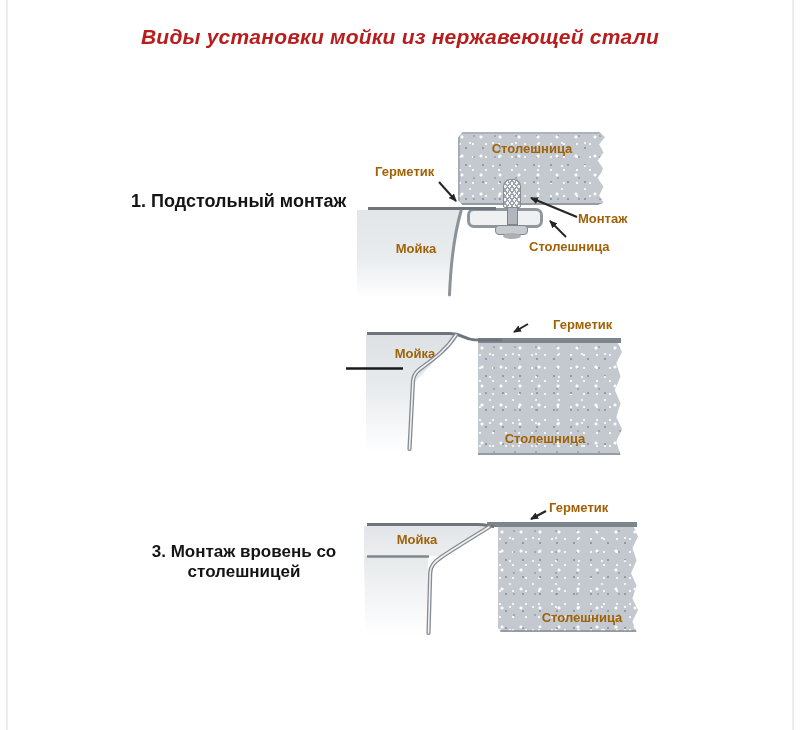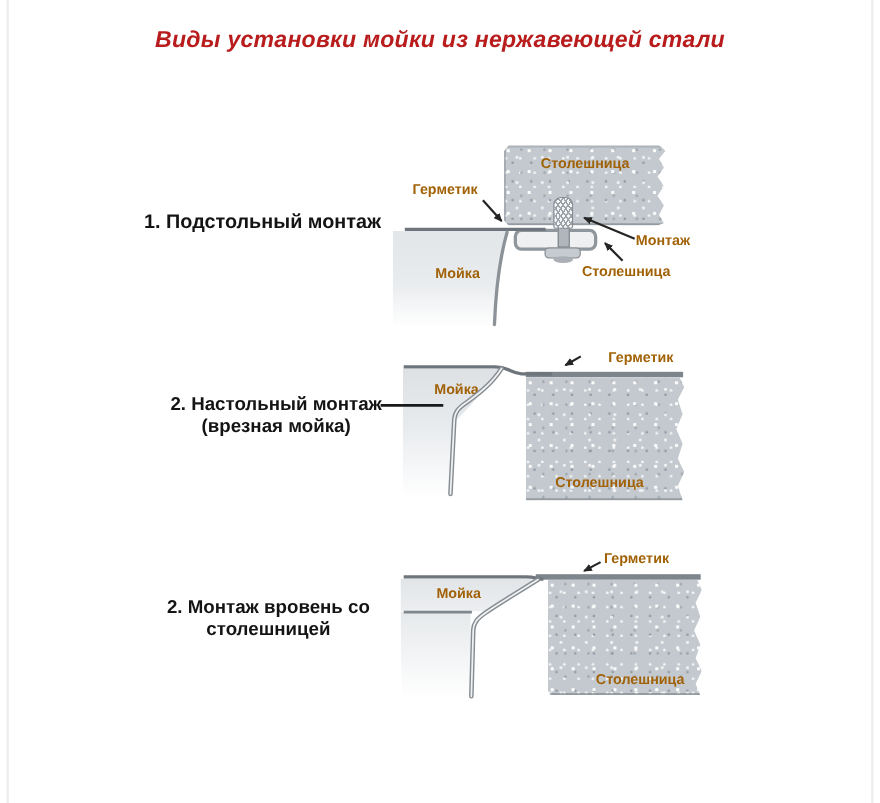--- a/index.html
+++ b/index.html
@@ -102,33 +102,29 @@
   <div class="bolt"></div>
   <div class="nut"></div>
   <div class="nut2"></div>
   <div class="dowel"></div>
   <div class="blbl ctr" style="left:462px;top:141px;width:140px">Столешница</div>
   <div class="blbl" style="left:375px;top:164px">Герметик</div>
   <div class="blbl ctr" style="left:366px;top:241px;width:100px">Мойка</div>
   <div class="blbl" style="left:578px;top:211px">Монтаж</div>
   <div class="blbl" style="left:529px;top:239px">Столешница</div>
 
-  <div class="caption cap2">
-    <div>2. Настольный монтаж</div>
-    <div class="cap-sub">(врезная мойка)</div>
-  </div>
   <div class="seal seal2"></div>
   <div class="tex c2"></div>
   <div class="sinkfill s2"></div>
   <div class="blbl ctr" style="left:365px;top:346px;width:100px">Мойка</div>
   <div class="blbl" style="left:553px;top:317px">Герметик</div>
   <div class="blbl ctr" style="left:478px;top:431px;width:134px">Столешница</div>
 
   <div class="caption cap3">
-    <div>2. Монтаж вровень со столешницей</div>
+    <div>3. Монтаж вровень со столешницей</div>
   </div>
   <div class="seal seal3"></div>
   <div class="tex c3"></div>
   <div class="sinkfill s3a"></div>
   <div class="sinkfill s3b"></div>
   <div class="blbl ctr" style="left:367px;top:532px;width:100px">Мойка</div>
   <div class="blbl" style="left:549px;top:500px">Герметик</div>
   <div class="blbl ctr" style="left:522px;top:610px;width:120px">Столешница</div>
 
   <svg class="overlay" width="800" height="730" viewBox="0 0 800 730">

